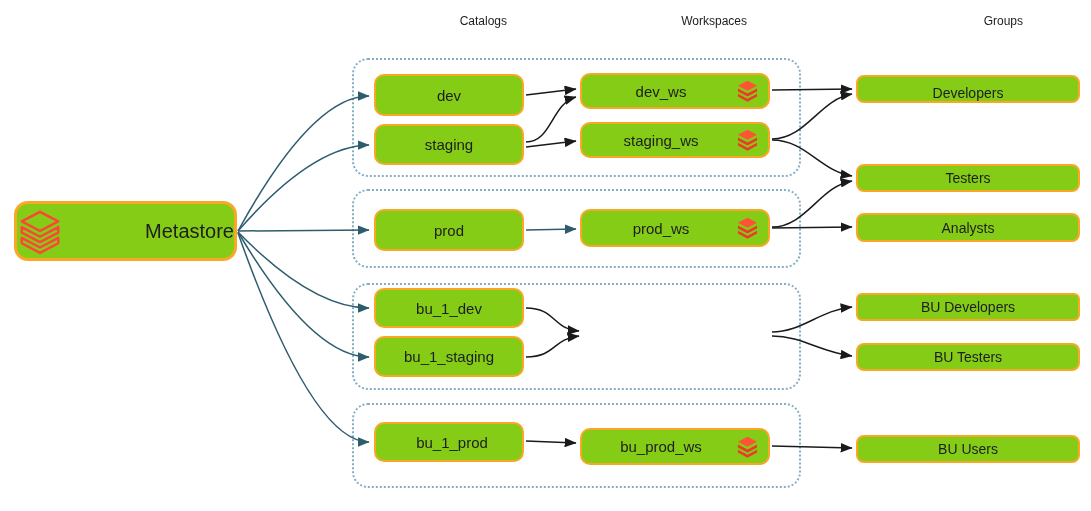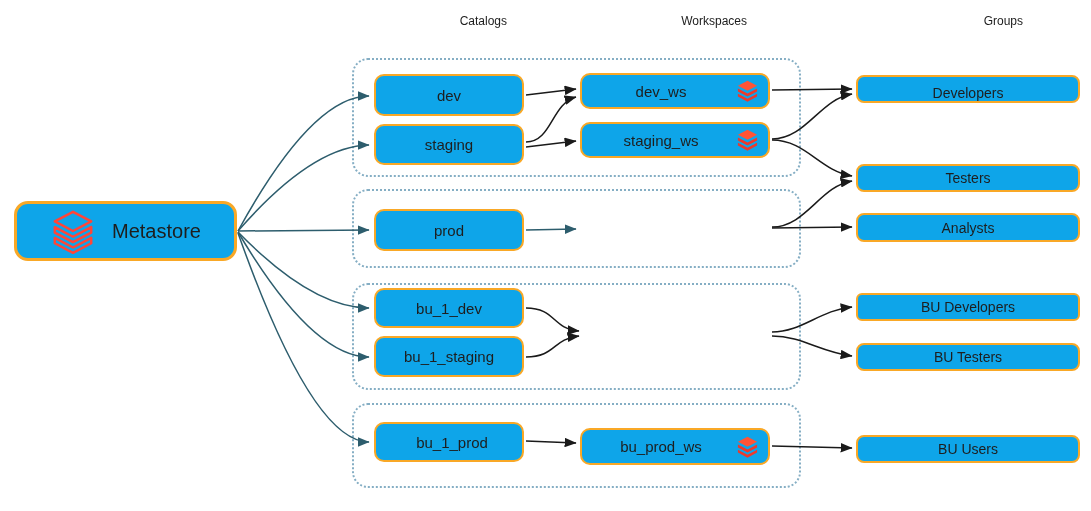--- a/index.html
+++ b/index.html
@@ -9,27 +9,27 @@
   }
   .hdr {
     position:absolute; top:14px; width:140px; text-align:right;
     font-size:12px; font-weight:500; color:#1c1c1c;
   }
   .cluster {
     position:absolute; border:2px dotted #85aec4; border-radius:16px;
     box-sizing:border-box; background:transparent;
   }
   .node {
-    position:absolute; box-sizing:border-box; background:#0ea5e9;
+    position:absolute; box-sizing:border-box; background:#84cc16;
     border:2.5px solid #f9a826; border-radius:10px;
     display:flex; align-items:center; justify-content:center;
     font-size:15px; color:#1e1e1e; z-index:2;
   }
   .metastore {
-    border-radius:14px; border-width:3px; justify-content:center;
+    border-radius:14px; border-width:3px; justify-content:space-between;
     gap:16px; font-size:20px;
   }
   .ws .lbl { margin-right:28px; }
   .ws .dbx { position:absolute; right:9px; top:50%; transform:translateY(-50%); }
   .group-node { border-radius:8px; font-size:14px; }
   svg.edges { position:absolute; left:0; top:0; z-index:1; pointer-events:none; }
   .lbl { white-space:nowrap; }
 </style>
 </head>
 <body>
@@ -120,20 +120,28 @@
     </svg>
   </div>
   <div class="node ws" style="left:580px; top:122px; width:190px; height:36px;">
     <span class="lbl">staging_ws</span>
     <svg class="dbx" width="23" height="23" viewBox="0 0 24 24">
       <path fill="#ff5336" d="M12 1.2 L22 6.5 L12 11.8 L2 6.5 Z"></path>
       <path fill="#ee392b" d="M2 9.4 L12 14.7 L22 9.4 L22 12.4 L12 17.7 L2 12.4 Z"></path>
       <path fill="#ee392b" d="M2 14.8 L12 20.1 L22 14.8 L22 17.8 L12 23.1 L2 17.8 Z"></path>
     </svg>
   </div>
+  <div class="node ws" style="left:580px; top:209px; width:190px; height:38px;">
+    <span class="lbl">prod_ws</span>
+    <svg class="dbx" width="23" height="23" viewBox="0 0 24 24">
+      <path fill="#ff5336" d="M12 1.2 L22 6.5 L12 11.8 L2 6.5 Z"></path>
+      <path fill="#ee392b" d="M2 9.4 L12 14.7 L22 9.4 L22 12.4 L12 17.7 L2 12.4 Z"></path>
+      <path fill="#ee392b" d="M2 14.8 L12 20.1 L22 14.8 L22 17.8 L12 23.1 L2 17.8 Z"></path>
+    </svg>
+  </div>
   <div class="node ws" style="left:580px; top:428px; width:190px; height:37px;">
     <span class="lbl">bu_prod_ws</span>
     <svg class="dbx" width="23" height="23" viewBox="0 0 24 24">
       <path fill="#ff5336" d="M12 1.2 L22 6.5 L12 11.8 L2 6.5 Z"></path>
       <path fill="#ee392b" d="M2 9.4 L12 14.7 L22 9.4 L22 12.4 L12 17.7 L2 12.4 Z"></path>
       <path fill="#ee392b" d="M2 14.8 L12 20.1 L22 14.8 L22 17.8 L12 23.1 L2 17.8 Z"></path>
     </svg>
   </div>
 
   <div class="node group-node" style="left:856px; top:75px;  width:224px; height:28px;align-items:flex-end;">

